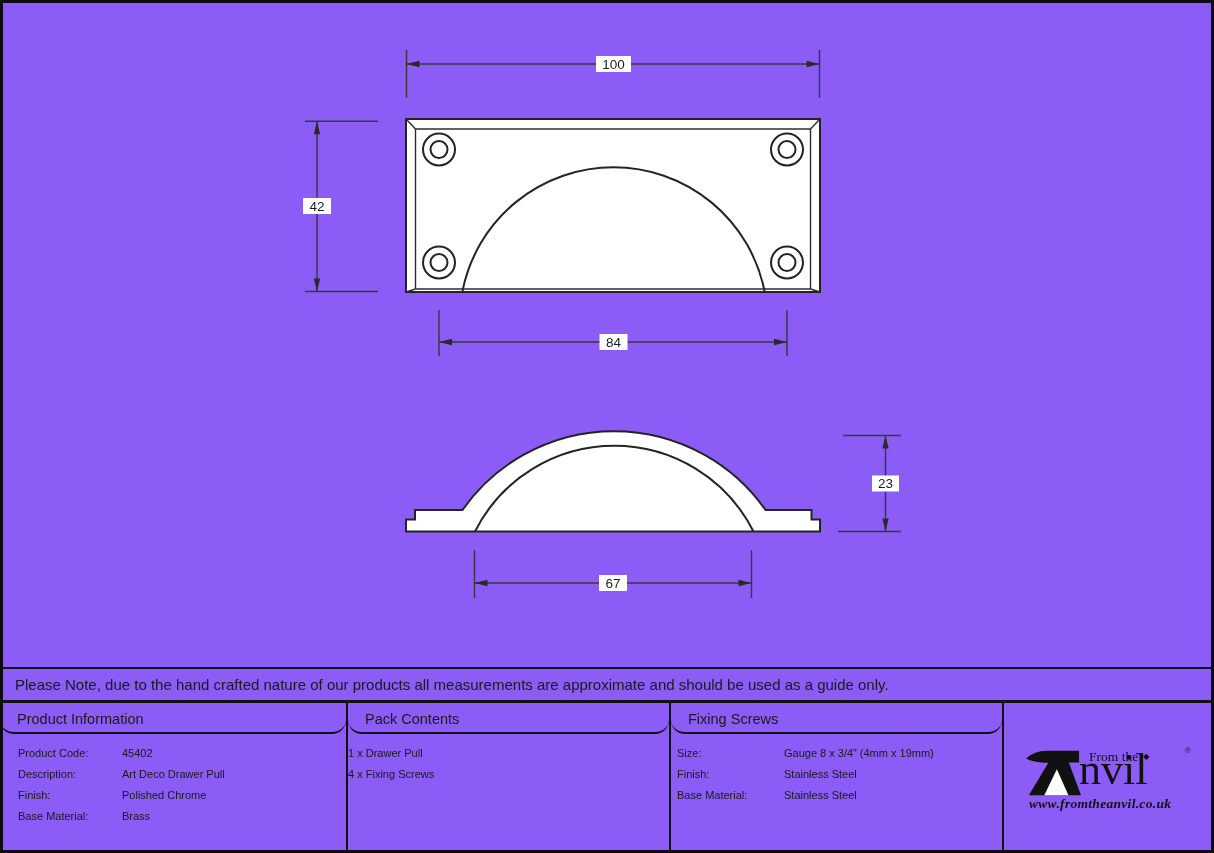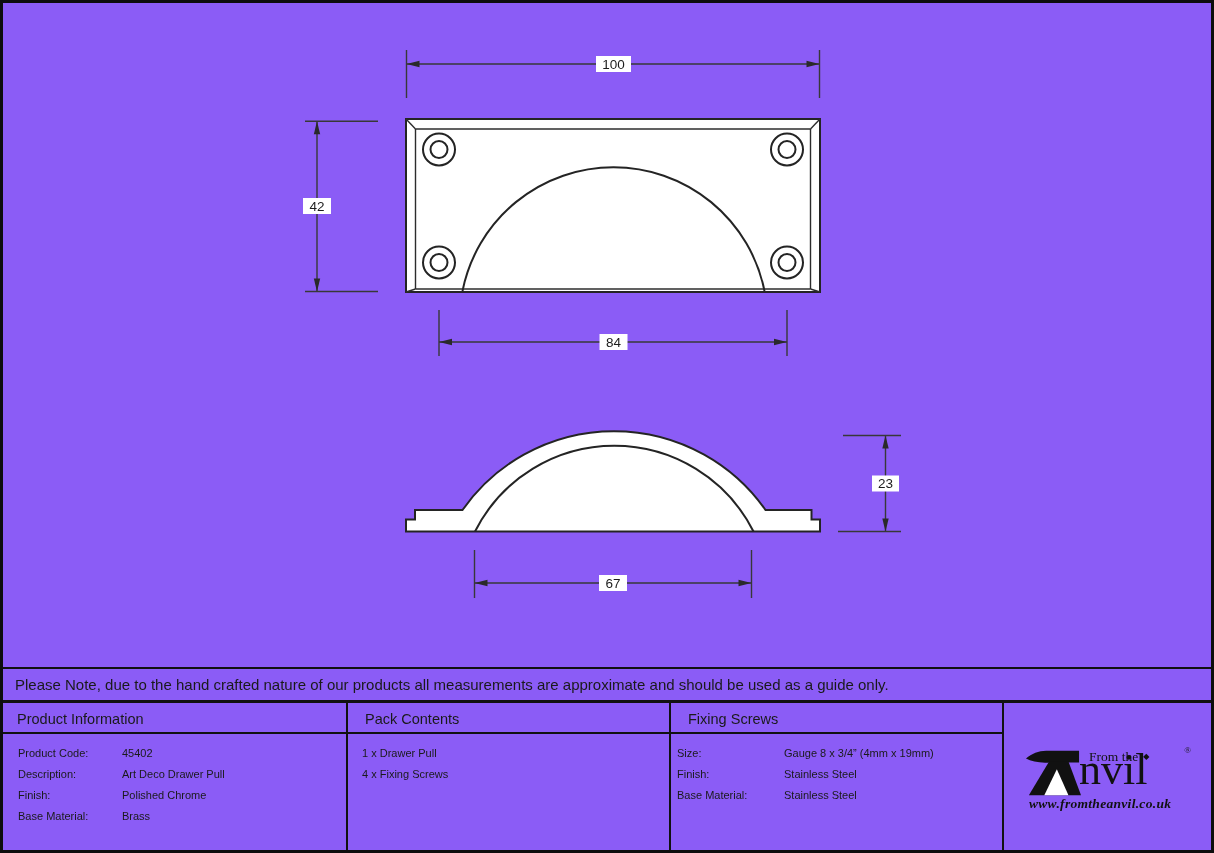--- a/index.html
+++ b/index.html
@@ -45,26 +45,27 @@
   .col.bordered{border-right:2.5px solid #111;}
   .col-product{width:348px;}
   .col-pack{width:323px;}
   .col-fixing{width:333px;}
   .col-logo{flex:1;display:flex;align-items:center;justify-content:center;}
   .col-header{
     height:26px;padding:3px 0 0 17px;
     display:flex;align-items:center;
     border-bottom:2.5px solid #111;
     font-size:14.5px;
+    border-radius:14px;
   }
   .col-rows{padding-top:8px;}
   .trow{display:flex;height:21px;align-items:center;font-size:11px;}
   .col-product .trow{padding-left:18px;}
   .col-product .tlabel{width:104px;}
-  .col-pack .trow{padding-left:14px;align-items:center;}
+  .col-pack .trow{padding-left:0;align-items:center;}
   .col-fixing .trow{padding-left:6px;}
   .col-fixing .tlabel{width:107px;}
   
   .logo-box{position:relative;width:164px;height:68px;}
   .anvil-a{position:absolute;left:-2px;top:4px;}
   .logo-fromthe{
     position:absolute;left:62px;top:5px;
     font-family:"Liberation Serif",serif;font-size:13.5px;color:#111;
     white-space:nowrap;
   }

